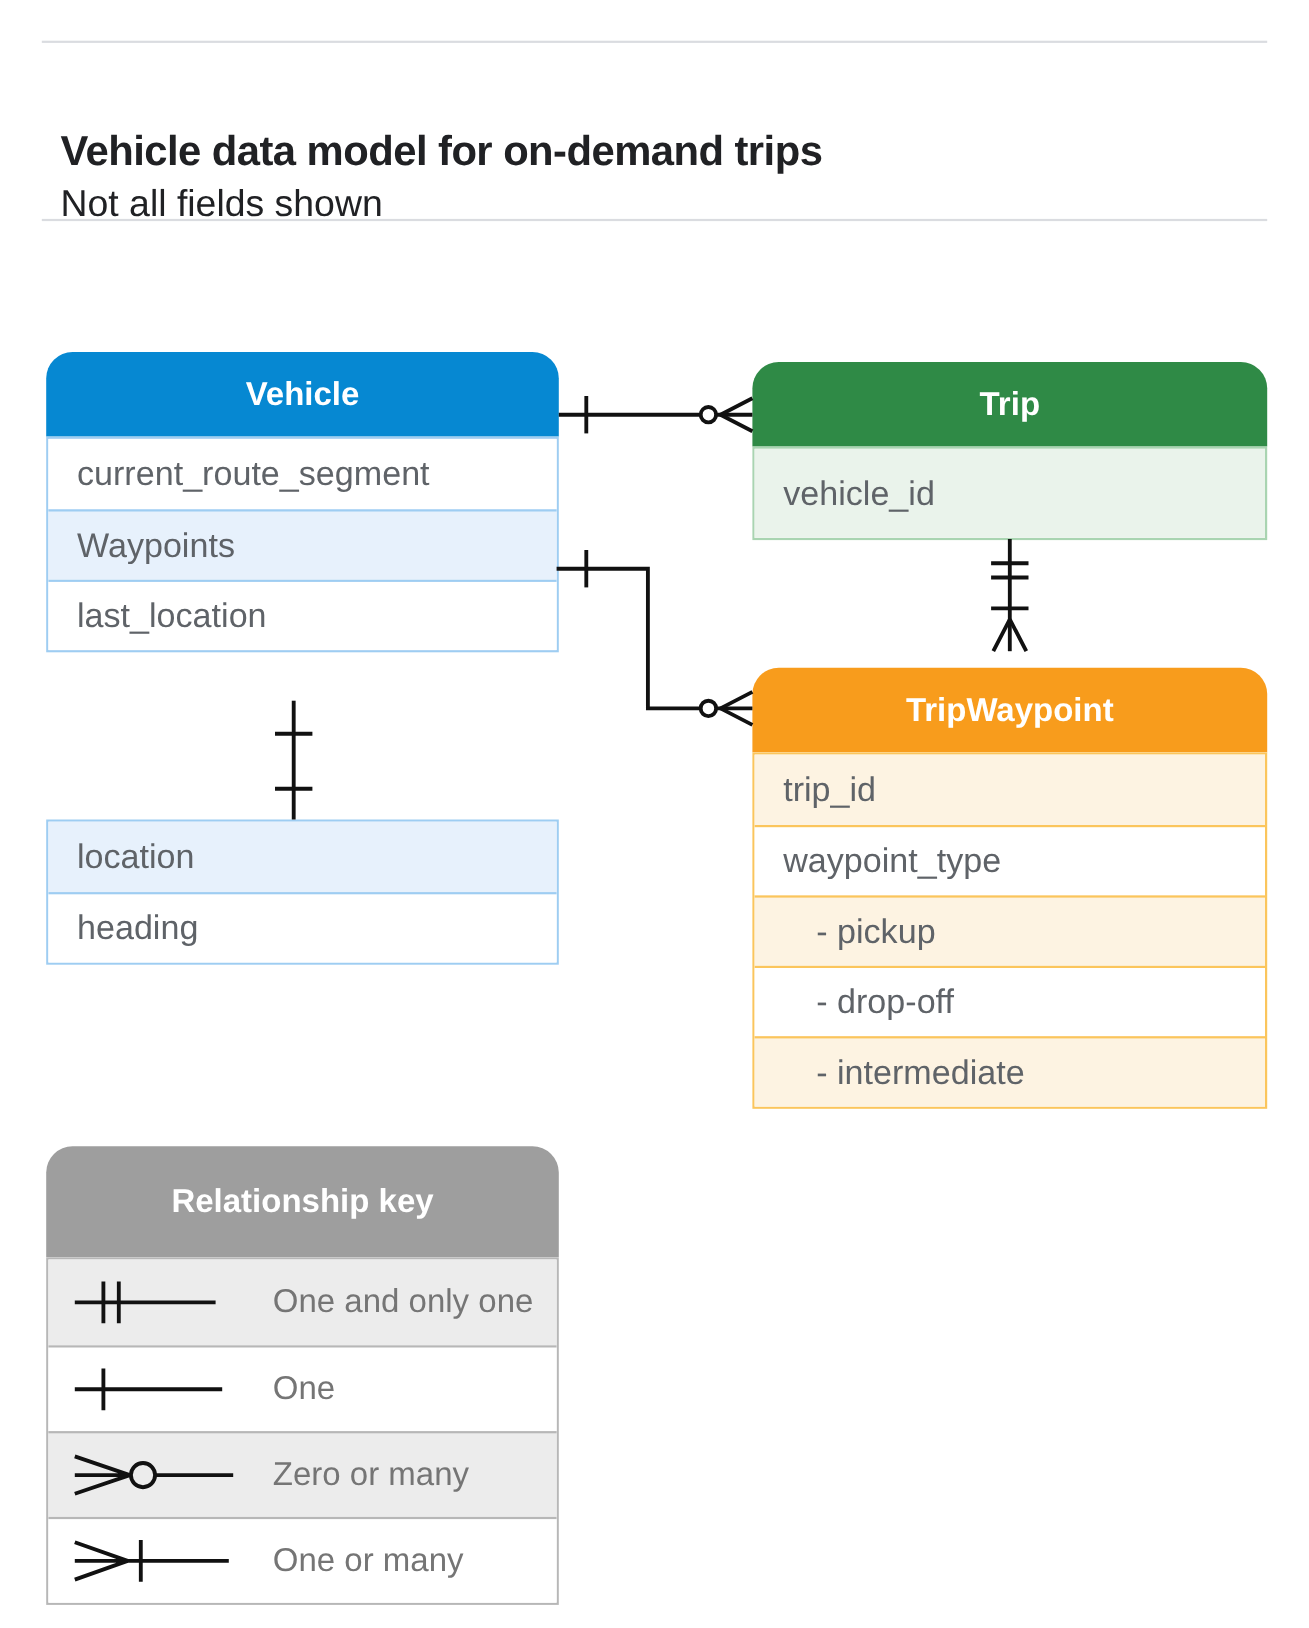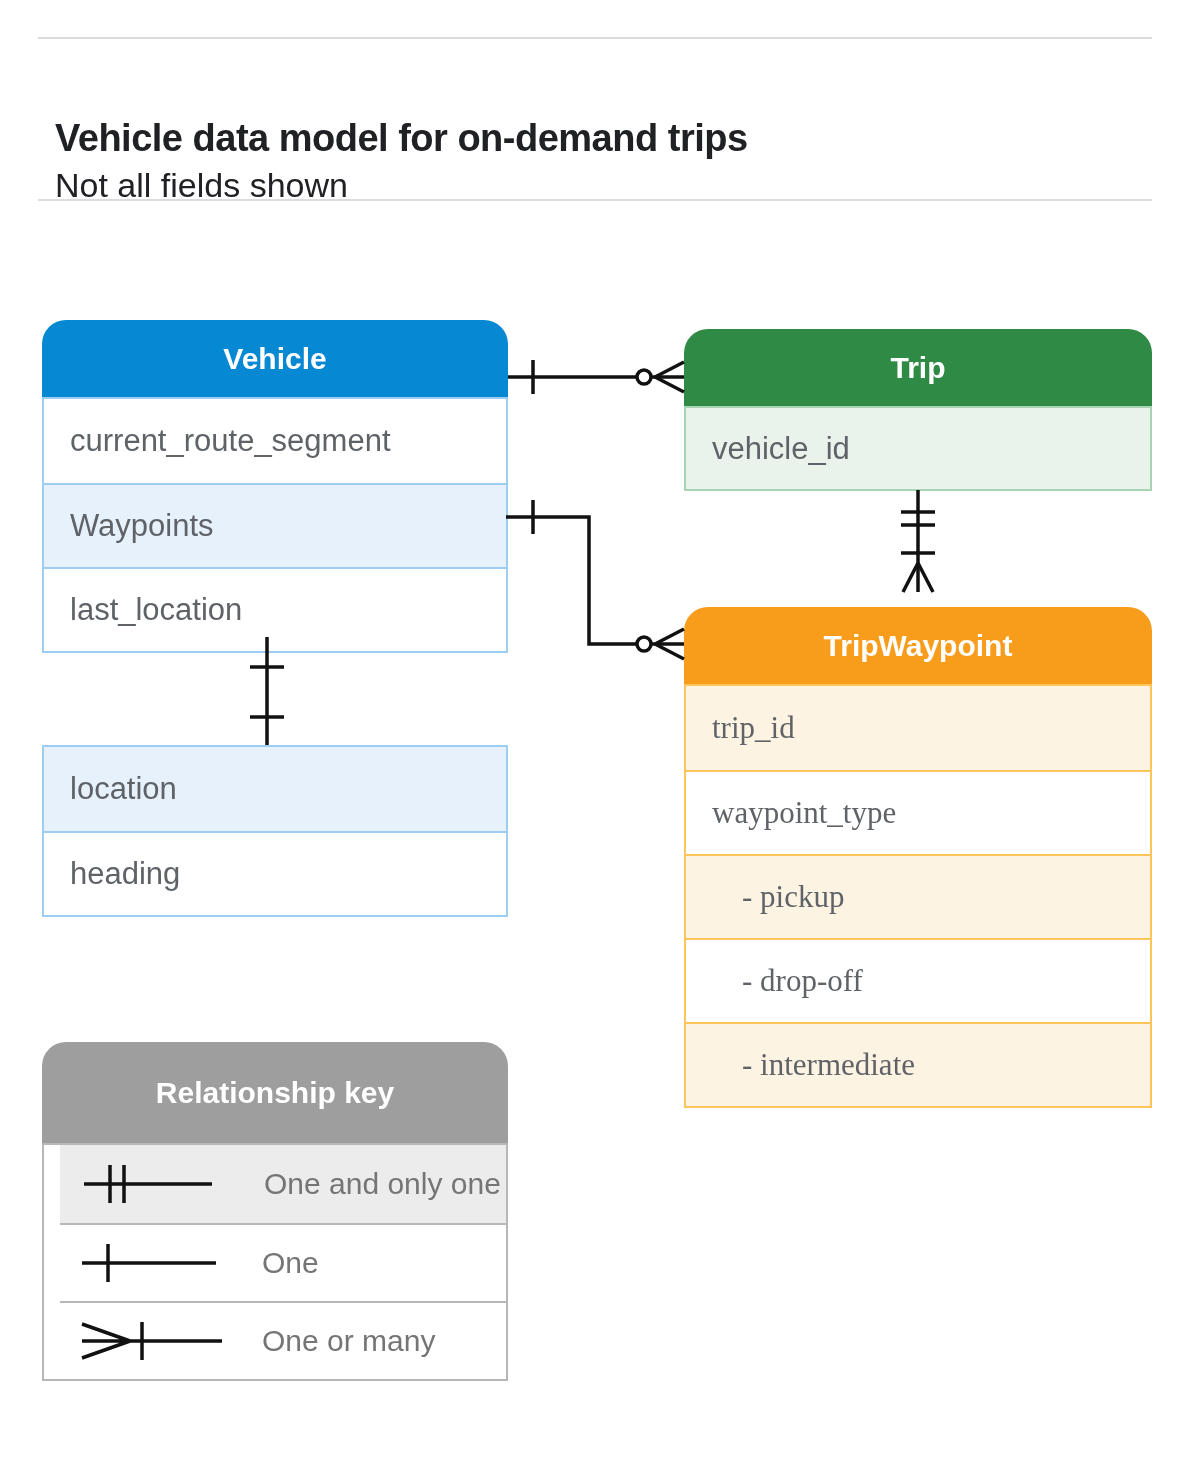--- a/index.html
+++ b/index.html
@@ -6,39 +6,39 @@
   body{font-family:"Liberation Sans", sans-serif; -webkit-font-smoothing:antialiased;}
   .page{position:relative;width:1190px;height:1480px;background:#fff;overflow:hidden;}
   .hairline{position:absolute;left:38px;width:1114px;height:2px;background:var(--hairline);}
   .title{position:absolute;left:55px;top:92px;font-size:38px;font-weight:700;color:var(--title-text);letter-spacing:-0.5px;}
   .subtitle{position:absolute;left:55px;top:132px;font-size:34px;color:var(--title-text);}
 
   .etable{position:absolute;box-sizing:border-box;}
   .ehead{height:77px;border-radius:24px 24px 0 0;display:flex;align-items:center;justify-content:center;
          color:#fff;font-size:30px;font-weight:700;}
   .ebody{border:2px solid;box-sizing:border-box;background:#fff;}
-  .erow{height:84px;display:flex;align-items:center;padding-left:26px;font-size:31px;color:var(--row-text);box-sizing:border-box;background:#fff;}
+  .erow{height:64px;display:flex;align-items:center;padding-left:26px;font-size:31px;color:var(--row-text);box-sizing:border-box;background:#fff;}
   .erow + .erow{border-top:2px solid;}
   .erow.indent{padding-left:56px;}
 
   .theme-blue  .ehead{background:var(--blue-header);}
   .theme-blue  .ebody, .theme-blue .erow + .erow{border-color:var(--blue-border);}
   .theme-blue  .erow.tint{background:var(--blue-tint);}
 
   .theme-green .ehead{background:var(--green-header);}
   .theme-green .ebody, .theme-green .erow + .erow{border-color:var(--green-border);}
   .theme-green .erow.tint{background:var(--green-tint);}
   .theme-green .erow{height:81px;}
 
   .theme-orange .ehead{background:var(--orange-header);}
-  .theme-orange .ebody, .theme-orange .erow + .erow{border-color:var(--orange-border);font-family:Liberation Serif, serif;}
+  .theme-orange .ebody, .theme-orange .erow + .erow{border-color:var(--orange-border);}
   .theme-orange .erow.tint{background:var(--orange-tint);}
 
   .theme-gray .ehead{background:var(--gray-header);height:101px;text-align:center;}
-  .theme-gray .ebody, .theme-gray .erow + .erow{border-color:var(--gray-border);padding-left:16px;}
+  .theme-gray .ebody, .theme-gray .erow + .erow{border-color:var(--gray-border);}
   .theme-gray .erow.tint{background:var(--gray-tint);}
   .theme-gray .erow{height:78px;color:var(--legend-text);padding-left:18px;}
   .legend-label{margin-left:26px;font-size:30px;color:var(--legend-text);}
   .legend-sym{flex:0 0 auto;display:block;}
 
   .connectors{position:absolute;left:0;top:0;pointer-events:none;}
   .connectors path, .connectors line{stroke:var(--line-color);stroke-width:3.5;fill:none;}
   .connectors circle{stroke:var(--line-color);stroke-width:3.5;fill:#fff;}
 </style>
 </head>
@@ -101,20 +101,27 @@
             <path stroke="#111111" stroke-width="3.5" fill="none" d="M6,32 H134 M32,13 V51 M46,13 V51"></path>
           </svg>
           <span class="legend-label">One and only one</span>
         </div>
         <div class="erow">
           <svg class="legend-sym" width="160" height="64" viewBox="0 0 160 64">
             <path stroke="#111111" stroke-width="3.5" fill="none" d="M6,32 H140 M32,13 V51"></path>
           </svg>
           <span class="legend-label">One</span>
         </div>
+        <div class="erow tint">
+          <svg class="legend-sym" width="160" height="64" viewBox="0 0 160 64">
+            <path stroke="#111111" stroke-width="3.5" fill="none" d="M6,15 L56,32 M6,49 L56,32 M6,32 H57 M79,32 H150"></path>
+            <circle stroke="#111111" stroke-width="3.5" fill="none" cx="68" cy="32" r="11"></circle>
+          </svg>
+          <span class="legend-label">Zero or many</span>
+        </div>
         <div class="erow">
           <svg class="legend-sym" width="160" height="64" viewBox="0 0 160 64">
             <path stroke="#111111" stroke-width="3.5" fill="none" d="M6,15 L54,32 M6,49 L54,32 M6,32 H146 M66,13 V51"></path>
           </svg>
           <span class="legend-label">One or many</span>
         </div>
       </div>
   </div>
 
   <svg class="connectors" width="1190" height="1480" viewBox="0 0 1190 1480">

